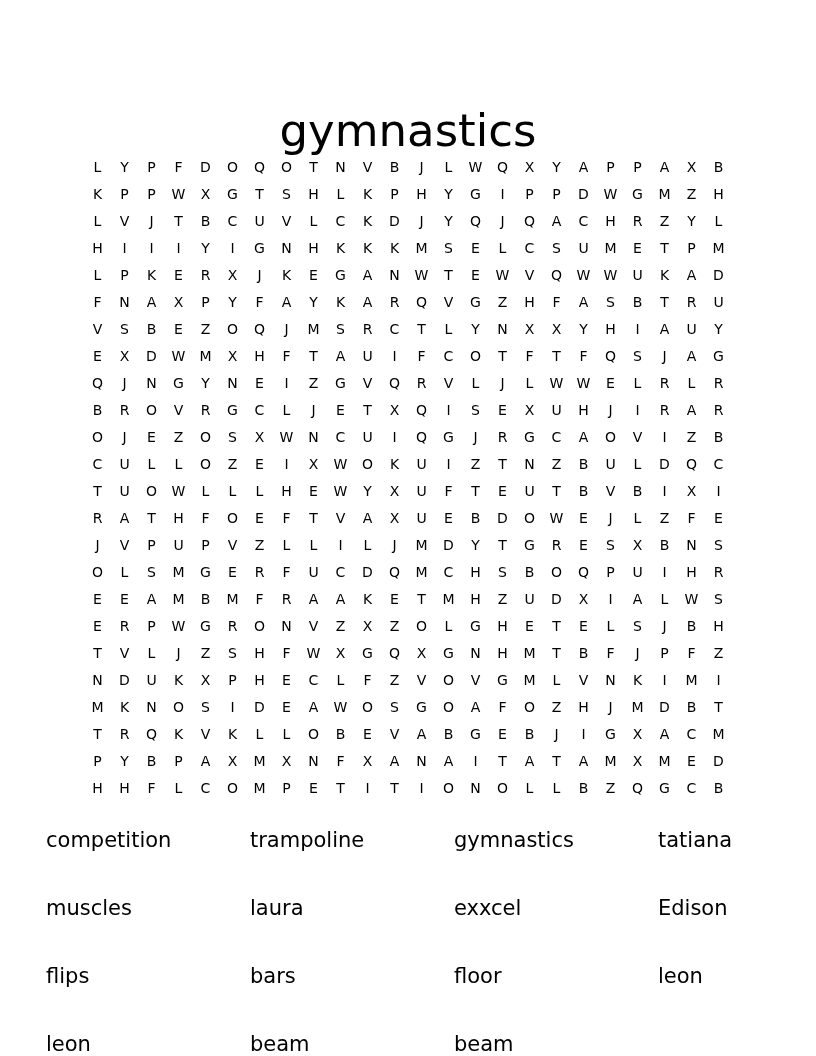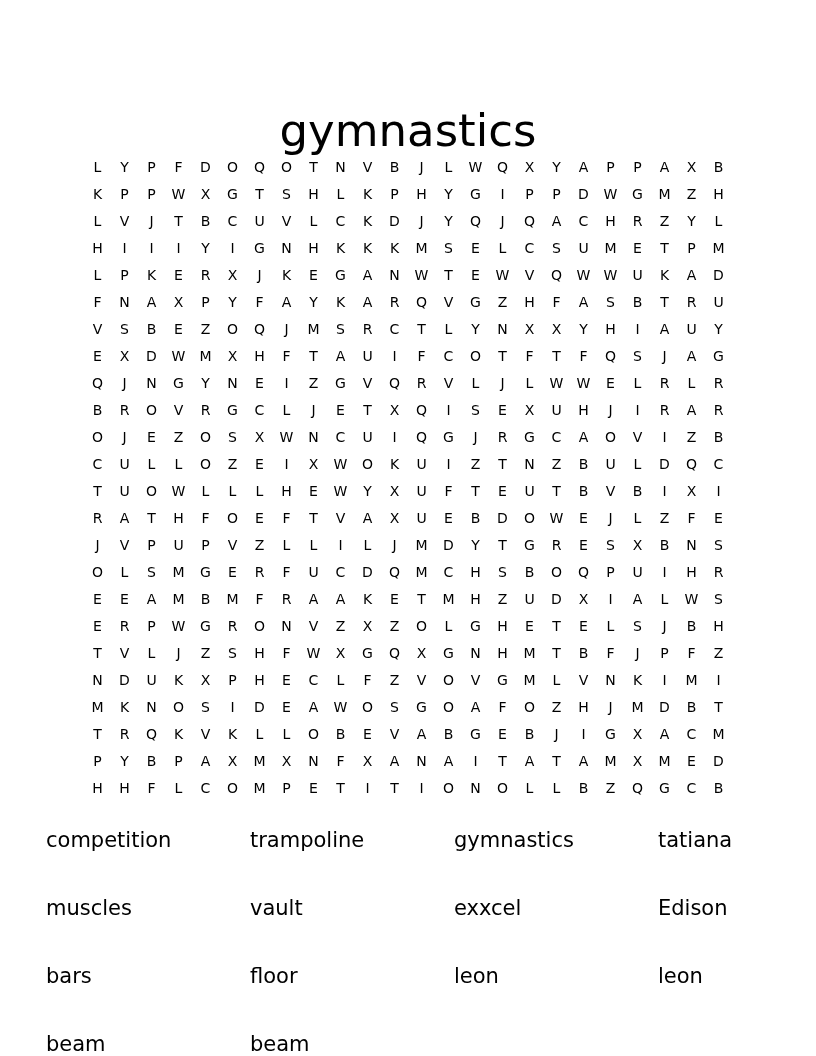--- a/index.html
+++ b/index.html
@@ -670,23 +670,24 @@
         <div class="cell">B</div>
       </div>
   </div>
 
   <div class="word-list" id="word-list">
       <div class="word">competition</div>
       <div class="word">trampoline</div>
       <div class="word">gymnastics</div>
       <div class="word">tatiana</div>
       <div class="word">muscles</div>
-      <div class="word">vault</div>
+      <div class="word">laura</div>
       <div class="word">exxcel</div>
       <div class="word">Edison</div>
+      <div class="word">flips</div>
       <div class="word">bars</div>
       <div class="word">floor</div>
       <div class="word">leon</div>
       <div class="word">leon</div>
       <div class="word">beam</div>
       <div class="word">beam</div>
     </div>
 
 </div>
 

